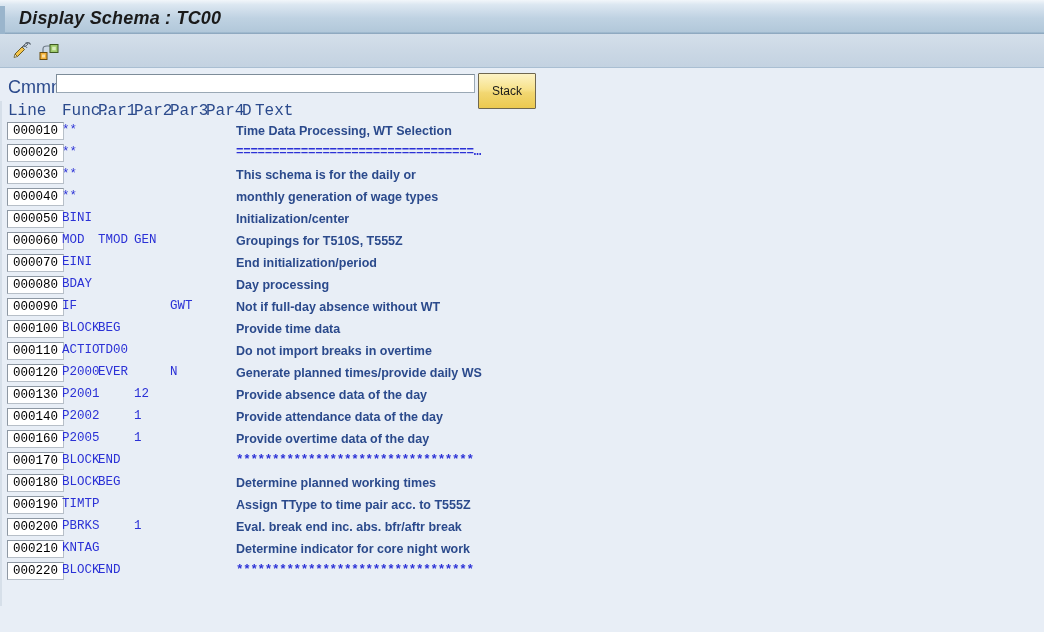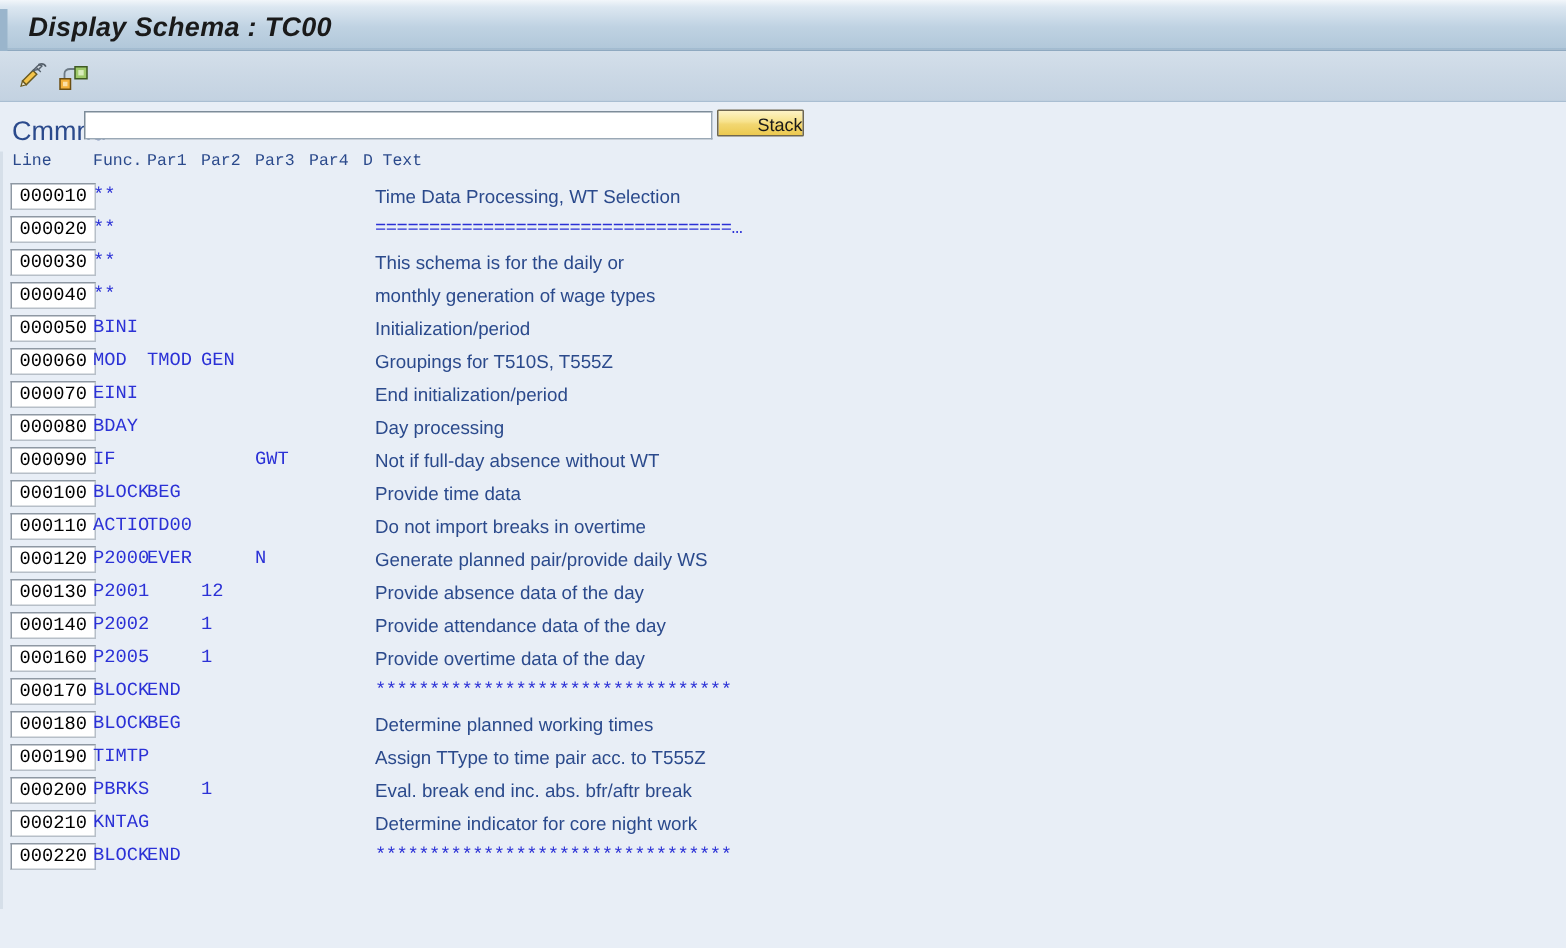--- a/index.html
+++ b/index.html
@@ -115,42 +115,42 @@
     color: #000;
     padding: 0 3px;
     box-sizing: border-box;
     outline: none;
   }
   .stack-btn {
     position: absolute;
     left: 478px;
     top: 5px;
     width: 58px;
-    height: 18px;
+    height: 36px;
     background: linear-gradient(to bottom, #fdf3c6 0%, #f7e28b 45%, #f2d772 55%, #ecc94f 100%);
     border: 1px solid #6f6750;
     border-radius: 1px;
     font-family: "Liberation Sans", sans-serif;
     font-size: 12px;
     color: #1a1a1a;
     cursor: pointer;
     padding: 0;
     line-height: 19px;
-    text-align: right;
+    text-align: center;
   }
 
   
   .grid-head {
     position: absolute;
     left: 0;
     top: 102px;
     height: 17px;
     width: 1044px;
     font-family: "Liberation Mono", monospace;
-    font-size: 11px;
+    font-size: 16px;
     color: #2b4a8c;
     white-space: nowrap;
   }
   .grid-head span { position: absolute; top: 0; }
 
   .rows {
     position: absolute;
     left: 0;
     top: 121px;
     width: 944px;
@@ -198,21 +198,21 @@
     font-size: 12.5px;
     letter-spacing: -0.3px;
     top: 2px;
   }
 
   
   .c-func { left: 62px; }
   .c-par1 { left: 98px; }
   .c-par2 { left: 134px; }
   .c-par3 { left: 170px; }
-  .c-text { left: 250px; }
+  .c-text { left: 236px; font-weight: bold; }
 
   
   .panel-edge {
     position: absolute;
     left: 0;
     top: 606px;
     width: 1044px;
     height: 26px;
     background: #e8eef6;
     border-top: none;
@@ -294,21 +294,21 @@
         <div class="cell c-text text">This schema is for the daily or</div>
       </div>
       <div class="row">
         <div class="lineno">000040</div>
         <div class="cell c-func">**</div>
         <div class="cell c-text text">monthly generation of wage types</div>
       </div>
       <div class="row">
         <div class="lineno">000050</div>
         <div class="cell c-func">BINI</div>
-        <div class="cell c-text text">Initialization/period</div>
+        <div class="cell c-text text">Initialization/center</div>
       </div>
       <div class="row">
         <div class="lineno">000060</div>
         <div class="cell c-func">MOD</div>
         <div class="cell c-par1">TMOD</div>
         <div class="cell c-par2">GEN</div>
         <div class="cell c-text text">Groupings for T510S, T555Z</div>
       </div>
       <div class="row">
         <div class="lineno">000070</div>
@@ -336,21 +336,21 @@
         <div class="lineno">000110</div>
         <div class="cell c-func">ACTIO</div>
         <div class="cell c-par1">TD00</div>
         <div class="cell c-text text">Do not import breaks in overtime</div>
       </div>
       <div class="row">
         <div class="lineno">000120</div>
         <div class="cell c-func">P2000</div>
         <div class="cell c-par1">EVER</div>
         <div class="cell c-par3">N</div>
-        <div class="cell c-text text">Generate planned pair/provide daily WS</div>
+        <div class="cell c-text text">Generate planned times/provide daily WS</div>
       </div>
       <div class="row">
         <div class="lineno">000130</div>
         <div class="cell c-func">P2001</div>
         <div class="cell c-par2">12</div>
         <div class="cell c-text text">Provide absence data of the day</div>
       </div>
       <div class="row">
         <div class="lineno">000140</div>
         <div class="cell c-func">P2002</div>

